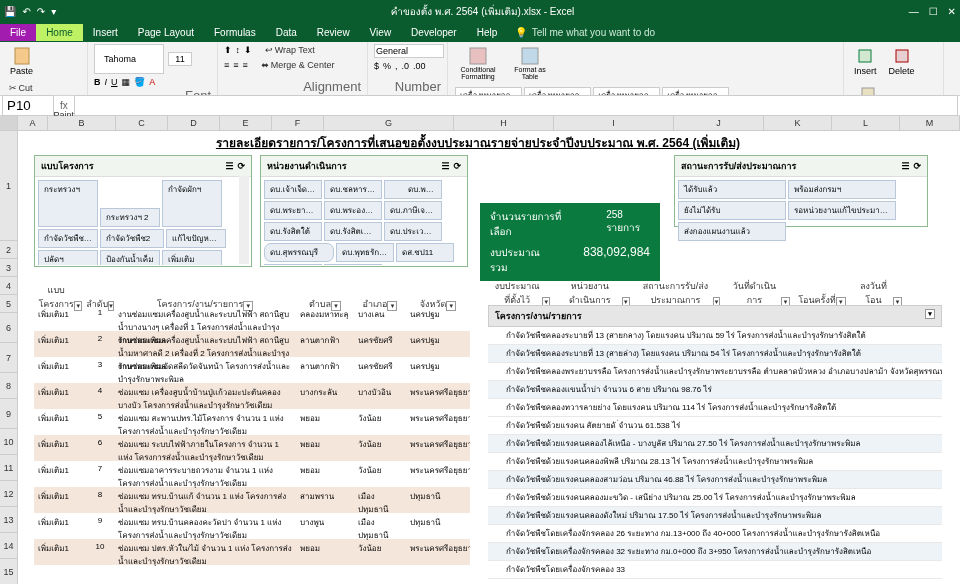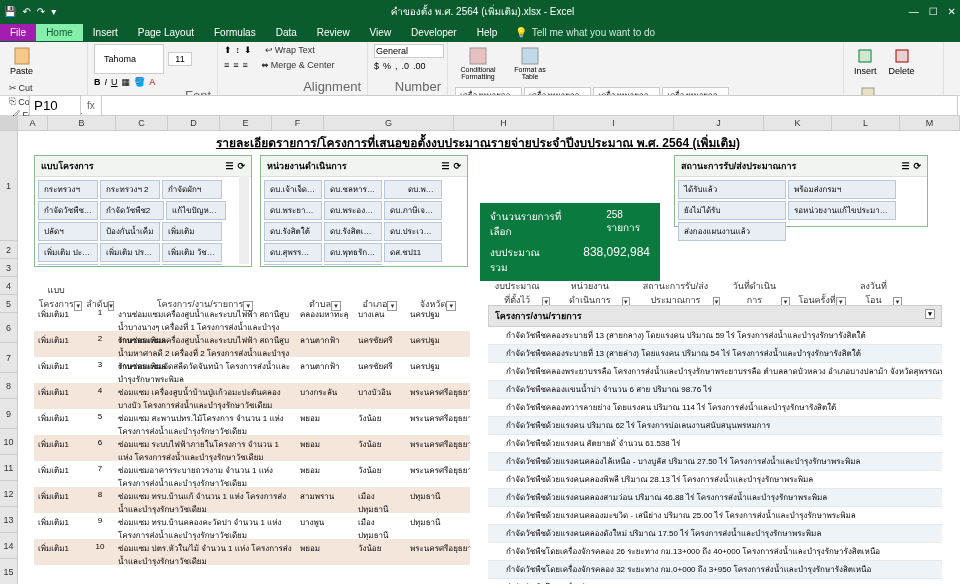--- a/index.html
+++ b/index.html
@@ -7,34 +7,34 @@
 
 .title-bar { background: #0a5c2e; height: 22px; display: flex; align-items: center; color: #fff; font-size: 10px; padding: 0 4px; }
 .title-bar .qa { display: flex; gap: 6px; align-items: center; }
 .title-bar .qa span { cursor: pointer; }
 .title-bar .title { flex: 1; text-align: center; }
 .title-bar .win-controls { display: flex; gap: 10px; }
 
 .menu-bar { background: #0a5c2e; height: 20px; display: flex; align-items: center; color: #fff; font-size: 10px; }
 .menu-bar .tab { padding: 3px 10px; cursor: pointer; }
 .menu-bar .tab.file { background: #a21caf; }
-.menu-bar .tab.active { background: #86efac; color: #0a5c2e; }
+.menu-bar .tab.active { background: #bef264; color: #0a5c2e; }
 .menu-bar .tell { margin-left: 8px; color: #cde8d8; }
 .menu-bar .bulb { margin-right: 4px; }
 
 .ribbon { background: #f3f3f3; border-bottom: 1px solid #d4d4d4; height: 54px; display: flex; font-size: 9px; }
 .ribbon-group { border-right: 1px solid #e0e0e0; padding: 2px 6px 0 6px; display: flex; flex-direction: column; justify-content: space-between; }
 .ribbon-group .label { text-align: right; color: #666; font-size: 13px; padding: 1px 0; }
 .ribbon-row { display: flex; align-items: center; gap: 4px; flex-wrap: wrap; }
 .ribbon-btn { padding: 1px 3px; cursor: pointer; color: #333; display: flex; align-items: center; gap: 2px; white-space: nowrap; }
 .ribbon-big { display: flex; flex-direction: column; align-items: center; padding: 2px 4px; cursor: pointer; }
 .ribbon-big .bi { width: 20px; height: 20px; }
 .cell-style { border: 1px solid #ccc; padding: 1px 4px; font-size: 8px; background: #fff; min-width: 52px; text-align: center; margin: 1px; }
 
-.formula-bar { height: 20px; border-bottom: 1px solid #d4d4d4; display: flex; align-items: center; background: #fff; font-size: 10px; padding-left: 27px; }
+.formula-bar { height: 20px; border-bottom: 1px solid #d4d4d4; display: flex; align-items: center; background: #fff; font-size: 10px; }
 .name-box { width: 52px; border: 1px solid #ccc; padding: 2px 4px; margin: 2px; background: #fff; }
 .fx-area { flex: 1; border: 1px solid #ccc; padding: 2px 4px; margin: 2px; background: #fff; }
 
 .sheet-area { display: flex; height: 488px; overflow: hidden; }
 .row-headers { width: 18px; background: #e6e6e6; }
 .row-headers div { height: 15px; border-bottom: 1px solid #ccc; border-right: 1px solid #ccc; text-align: center; font-size: 9px; color: #333; line-height: 15px; }
 .main-grid { flex: 1; position: relative; background: #fff; }
 .col-headers { display: flex; background: #e6e6e6; height: 15px; }
 .col-headers div { border-right: 1px solid #ccc; border-bottom: 1px solid #ccc; text-align: center; font-size: 9px; color: #333; line-height: 15px; }
 
@@ -296,21 +296,21 @@
       <div class="slicer" style="top:24px;left:16px;width:218px;height:112px">
         <div class="slicer-header">
           <span>แบบโครงการ</span>
           <span class="sl-icons">
               <span>☰</span>
               <span>⟳</span>
             </span>
         </div>
         <div class="slicer-body" id="slicer-type-body">
             <div class="slicer-item" style="width: 60px;">กระทรวงฯ</div>
-            <div class="slicer-item" style="width: 60px;">กระทรวงฯ 2</div>
+            <div class="slicer-item" style="width: 60px; margin-top: 28px;">กระทรวงฯ 2</div>
             <div class="slicer-item" style="width: 60px;">กำจัดผักฯ</div>
             <div class="slicer-item" style="width: 60px;">กำจัดวัชพืช ใหม่</div>
             <div class="slicer-item" style="width: 64px;">กำจัดวัชพืช2</div>
             <div class="slicer-item" style="width: 60px;">แก้ไขปัญหาภัยแล้ง</div>
             <div class="slicer-item" style="width: 60px;">ปลัดฯ</div>
             <div class="slicer-item" style="width: 60px;">ป้องกันน้ำเค็ม</div>
             <div class="slicer-item" style="width: 60px;">เพิ่มเติม</div>
             <div class="slicer-item" style="width: 60px;">เพิ่มเติม ปะขาว</div>
             <div class="slicer-item" style="width: 60px;">เพิ่มเติม ประสิทธิ...</div>
             <div class="slicer-item" style="width: 60px;">เพิ่มเติม วัชสัตโต</div>
@@ -332,21 +332,21 @@
         <div class="slicer-body" id="slicer-dept-body">
             <div class="slicer-item" style="width: 58px;">ดบ.เจ้าเจ็ด-บางยี่หน</div>
             <div class="slicer-item" style="width: 58px;">ดบ.ชลหารพิจิตร</div>
             <div class="slicer-item" style="width: 58px; padding-left: 23px;">ดบ.พระพิมล</div>
             <div class="slicer-item" style="width: 58px;">ดบ.พระยาบรรลือ</div>
             <div class="slicer-item" style="width: 58px;">ดบ.พระองค์ไชย</div>
             <div class="slicer-item" style="width: 58px;">ดบ.ภาษีเจริญ</div>
             <div class="slicer-item" style="width: 58px;">ดบ.รังสิตใต้</div>
             <div class="slicer-item" style="width: 58px;">ดบ.รังสิตเหนือ</div>
             <div class="slicer-item" style="width: 58px;">ดบ.ประเวศน์ฯ</div>
-            <div class="slicer-item" style="width: 58px;">ดบ.สุพรรณบุรี</div>
+            <div class="slicer-item" style="width: 70px; border-radius: 7px;">ดบ.สุพรรณบุรี</div>
             <div class="slicer-item" style="width: 58px;">ดบ.พุทธรักษาคร</div>
             <div class="slicer-item" style="width: 58px;">ดส.ชป11</div>
             <div class="slicer-item" style="width: 58px;">ส่วนเครื่องจักรกล ...</div>
             <div class="slicer-item" style="width: 58px;">สำนักงานก่อสร้าง...</div>
           </div>
       </div>
 
       <div class="slicer" style="top:24px;left:656px;width:254px;height:72px">
         <div class="slicer-header">
           <span>สถานะการรับ/ส่งประมาณการ</span>
@@ -515,21 +515,20 @@
         <div class="rheader">
             <span>โครงการ/งาน/รายการ</span>
             <span class="filter-btn">▾</span>
           </div>
         <div id="pivot-right-body">
             <div class="rrow">กำจัดวัชพืชคลองระบายที่ 13 (สายกลาง) โดยแรงคน ปริมาณ 59 ไร่ โครงการส่งน้ำและบำรุงรักษารังสิตใต้</div>
             <div class="rrow alt">กำจัดวัชพืชคลองระบายที่ 13 (สายล่าง) โดยแรงคน ปริมาณ 54 ไร่ โครงการส่งน้ำและบำรุงรักษารังสิตใต้</div>
             <div class="rrow">กำจัดวัชพืชคลองพระยาบรรลือ โครงการส่งน้ำและบำรุงรักษาพระยาบรรลือ ตำบลลาดบัวหลวง อำเภอบางปลาม้า จังหวัดสุพรรณบุรี</div>
             <div class="rrow alt">กำจัดวัชพืชคลองแขนน้ำบ่า จำนวน 6 สาย ปริมาณ 98.76 ไร่</div>
             <div class="rrow">กำจัดวัชพืชคลองทวารลายย่าง โดยแรงคน ปริมาณ 114 ไร่ โครงการส่งน้ำและบำรุงรักษารังสิตใต้</div>
-            <div class="rrow alt">กำจัดวัชพืชด้วยแรงคน ปริมาณ 62 ไร่ โครงการบ่อเลนงานสนับสนุนพรหมการ</div>
             <div class="rrow">กำจัดวัชพืชด้วยแรงคน สัตยายดั ่จำนวน 61.538 ไร่</div>
             <div class="rrow alt">กำจัดวัชพืชด้วยแรงคนคลองไล้เหนือ - บางบูลัส ปริมาณ 27.50 ไร่ โครงการส่งน้ำและบำรุงรักษาพระพิมล</div>
             <div class="rrow">กำจัดวัชพืชด้วยแรงคนคลองพิพลี ปริมาณ 28.13 ไร่ โครงการส่งน้ำและบำรุงรักษาพระพิมล</div>
             <div class="rrow alt">กำจัดวัชพืชด้วยแรงคนคลองสามว่อน ปริมาณ 46.88 ไร่ โครงการส่งน้ำและบำรุงรักษาพระพิมล</div>
             <div class="rrow">กำจัดวัชพืชด้วยแรงคนคลองมะขวิด - เสนีย่าง ปริมาณ 25.00 ไร่ โครงการส่งน้ำและบำรุงรักษาพระพิมล</div>
             <div class="rrow alt">กำจัดวัชพืชด้วยแรงคนคลองดังใหม่ ปริมาณ 17.50 ไร่ โครงการส่งน้ำและบำรุงรักษาพระพิมล</div>
             <div class="rrow">กำจัดวัชพืชโดยเครื่องจักรคลอง 26 ระยะทาง กม.13+000 ถึง 40+000 โครงการส่งน้ำและบำรุงรักษารังสิตเหนือ</div>
             <div class="rrow alt">กำจัดวัชพืชโดยเครื่องจักรคลอง 32 ระยะทาง กม.0+000 ถึง 3+950 โครงการส่งน้ำและบำรุงรักษารังสิตเหนือ</div>
             <div class="rrow">กำจัดวัชพืชโดยเครื่องจักรคลอง 33</div>
           </div>

